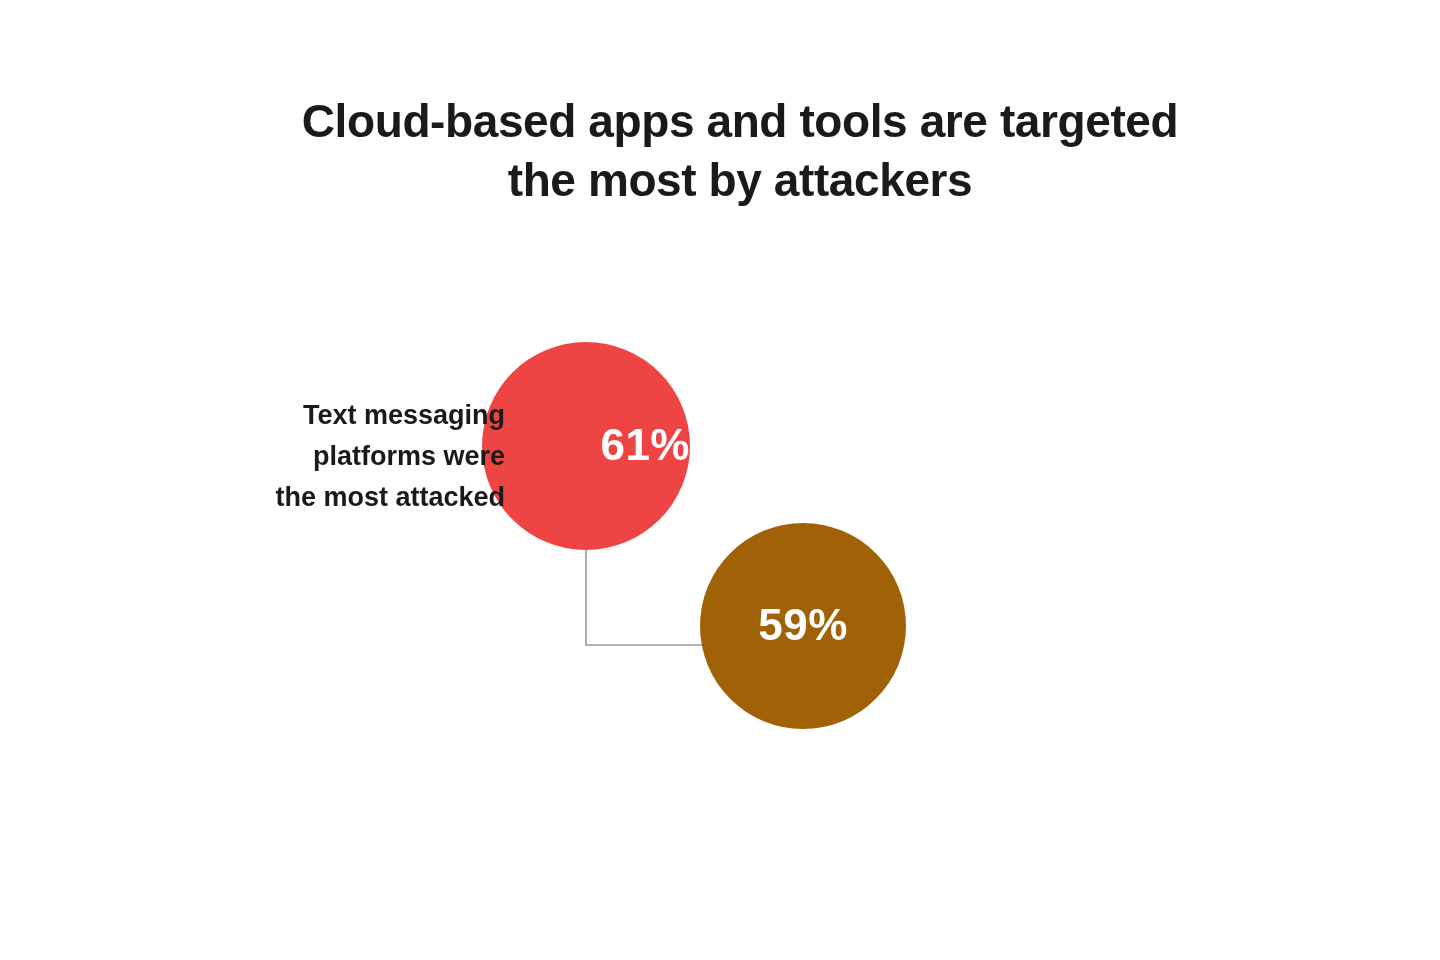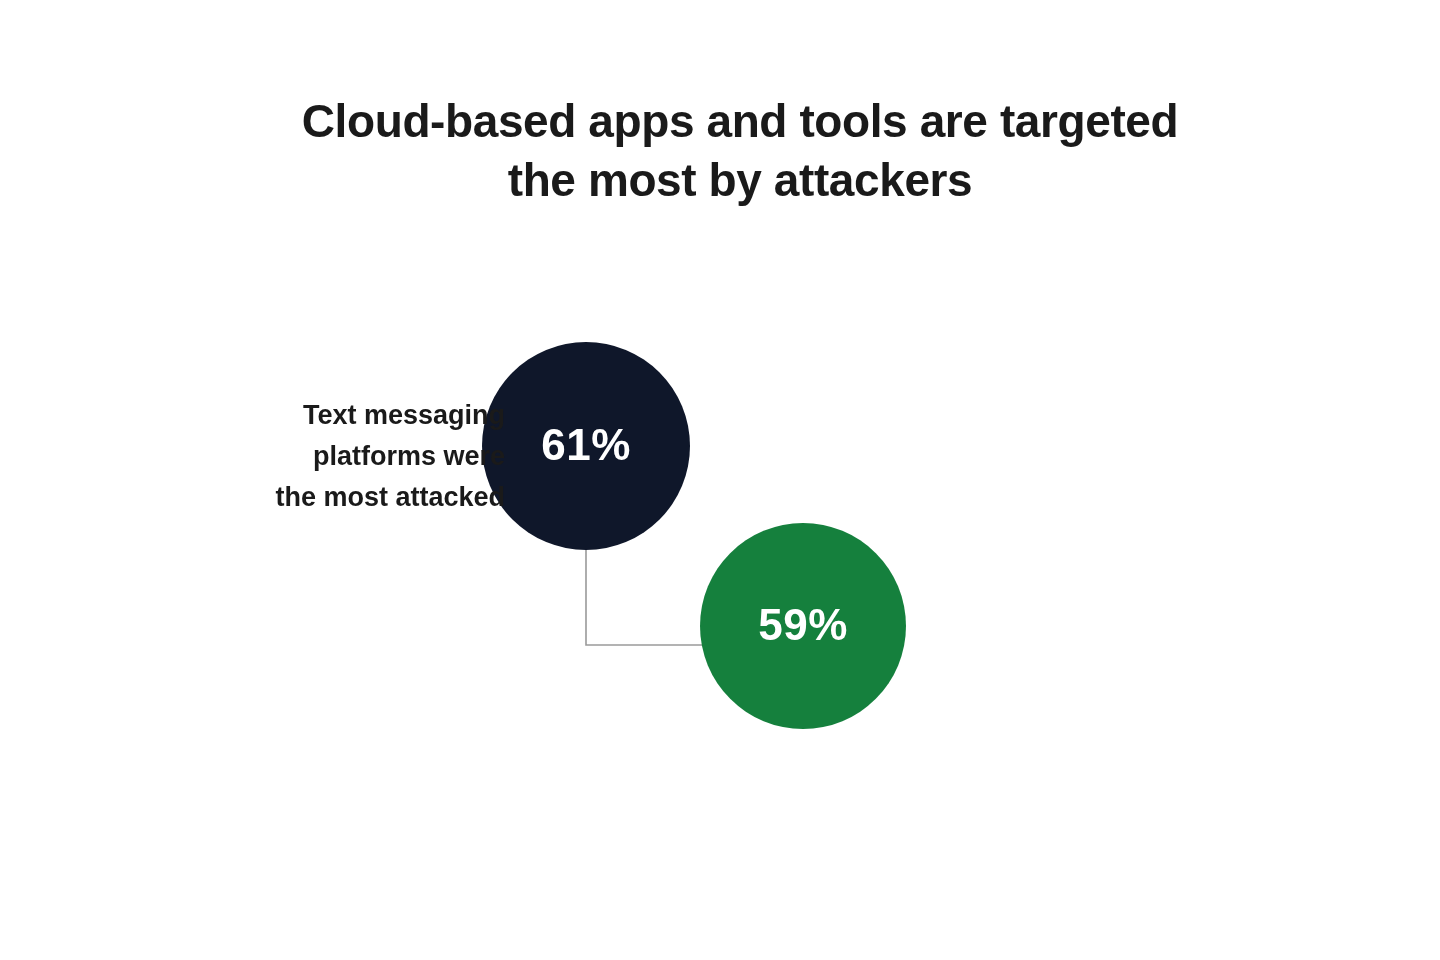--- a/index.html
+++ b/index.html
@@ -106,25 +106,25 @@
 
 <div class="canvas">
 
   <div class="title">Cloud-based apps and tools are targeted
 the most by attackers</div>
 
   <svg class="connector" width="1440" height="960" viewBox="0 0 1440 960">
     <polyline points="586,549 586,645 703,645" fill="none" stroke="#9a9a9a" stroke-width="1.6"></polyline>
   </svg>
 
-  <div class="bubble bubble-1" style="background:#0f172a;">
+  <div class="bubble bubble-1" style="background:#ef4444;justify-content:flex-end;">
     <span class="bubble-value">61%</span>
   </div>
 
-  <div class="bubble bubble-2" style="background:#15803d;">
+  <div class="bubble bubble-2" style="background:#a16207;">
     <span class="bubble-value">59%</span>
   </div>
 
   <div class="callout callout-left">Text messaging
 platforms were
 the most attacked</div>
 
 
 </div>
 

